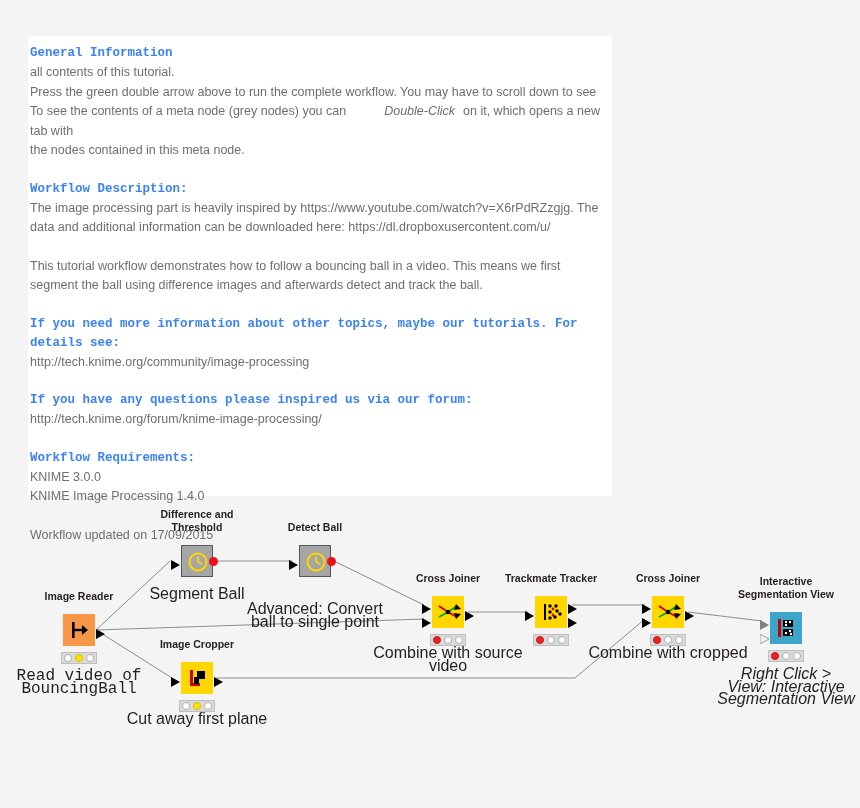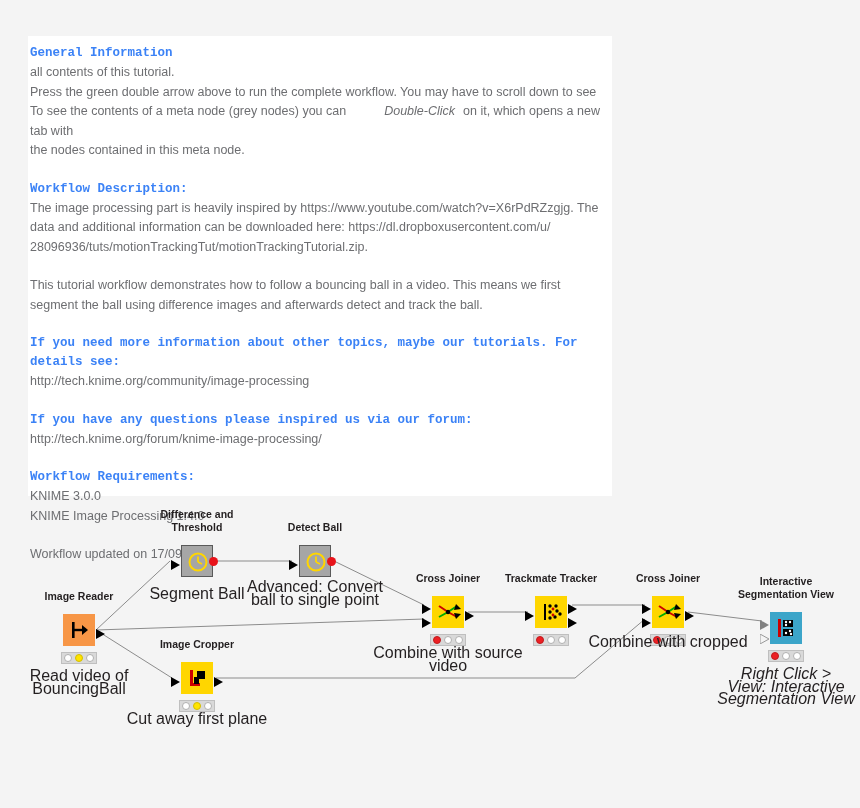--- a/index.html
+++ b/index.html
@@ -118,21 +118,20 @@
   <div class="inner" id="annotation-body">
       <p class="head">General Information</p>
       <p class="body-txt">all contents of this tutorial.</p>
       <p class="body-txt">Press the green double arrow above to run the complete workflow. You may have to scroll down to see</p>
       <p class="body-txt"><span>To see the contents of a meta node (grey nodes) you can</span><span class="gapL"></span><span class="ital">Double-Click</span><span class="gapS"></span><span>on it, which opens a new tab with</span></p>
       <p class="body-txt">the nodes contained in this meta node.</p>
       <div class="spacer"></div>
       <p class="head">Workflow Description:</p>
       <p class="body-txt">The image processing part is heavily inspired by https://www.youtube.com/watch?v=X6rPdRZzgjg. The</p>
       <p class="body-txt">data and additional information can be downloaded here: https://dl.dropboxusercontent.com/u/</p>
-      <p class="body-txt">28096936/tuts/motionTrackingTut/motionTrackingTutorial.zip.</p>
       <div class="spacer"></div>
       <p class="body-txt">This tutorial workflow demonstrates how to follow a bouncing ball in a video. This means we first</p>
       <p class="body-txt">segment the ball using difference images and afterwards detect and track the ball.</p>
       <div class="spacer"></div>
       <p class="head">If you need more information about other topics, maybe our tutorials. For details see:</p>
       <p class="body-txt">http://tech.knime.org/community/image-processing</p>
       <div class="spacer"></div>
       <p class="head">If you have any questions please inspired us via our forum:</p>
       <p class="body-txt">http://tech.knime.org/forum/knime-image-processing/</p>
       <div class="spacer"></div>
@@ -176,21 +175,21 @@
             <polygon points="19,11 25,16 19,21" fill="#000"></polygon>
           </svg></div>
         <div class="port" style="top: -5px; left: 17px;"><svg width="10" height="10" viewBox="0 0 10 10">
             <polygon points="0,0 9,5 0,10" fill="#000" stroke="none" stroke-width="1"></polygon>
           </svg></div>
         <div class="status">
           <div class="lamp"></div>
           <div class="lamp yellow"></div>
           <div class="lamp"></div>
         </div>
-        <div class="node-sub" style="top: 40px;">
+        <div class="node-sub" style="top: 40px; font-family: Liberation Mono, monospace;">
           <div>Read video of</div>
           <div>BouncingBall</div>
         </div>
       </div>
       <div class="node" style="left: 197px; top: 61px;">
         <div class="node-label" style="top: -53px;">
           <div>Difference and</div>
           <div>Threshold</div>
         </div>
         <div class="box grey"><svg width="32" height="32" viewBox="0 0 32 32">
@@ -212,21 +211,21 @@
         </div>
         <div class="box grey"><svg width="32" height="32" viewBox="0 0 32 32">
             <circle cx="16" cy="16" r="8.5" fill="none" stroke="#ffd600" stroke-width="2"></circle>
             <line x1="16" y1="16" x2="16" y2="10.5" stroke="#ffd600" stroke-width="1.8"></line>
             <line x1="16" y1="16" x2="20" y2="18" stroke="#ffd600" stroke-width="1.8"></line>
           </svg></div>
         <div class="port" style="top: -5px; left: -26px;"><svg width="10" height="10" viewBox="0 0 10 10">
             <polygon points="0,0 9,5 0,10" fill="#000" stroke="none" stroke-width="1"></polygon>
           </svg></div>
         <div class="port" style="top: -4px; left: 12px; width: 9px; height: 9px; border-radius: 50%; background: rgb(232, 19, 26);"></div>
-        <div class="node-sub" style="top: 20px;">
+        <div class="node-sub" style="top: 42px;">
           <div>Advanced: Convert</div>
           <div>ball to single point</div>
         </div>
       </div>
       <div class="node" style="left: 448px; top: 112px;">
         <div class="node-label" style="top: -40px;">
           <div>Cross Joiner</div>
         </div>
         <div class="box yellow"><svg width="32" height="32" viewBox="0 0 32 32">
             <path d="M7 10 L16 16 L25 21" stroke="#c00" fill="none" stroke-width="2"></path>
@@ -303,21 +302,21 @@
             <polygon points="0,0 9,5 0,10" fill="#000" stroke="none" stroke-width="1"></polygon>
           </svg></div>
         <div class="port" style="top: -5px; left: 17px;"><svg width="10" height="10" viewBox="0 0 10 10">
             <polygon points="0,0 9,5 0,10" fill="#000" stroke="none" stroke-width="1"></polygon>
           </svg></div>
         <div class="status">
           <div class="lamp red"></div>
           <div class="lamp"></div>
           <div class="lamp"></div>
         </div>
-        <div class="node-sub" style="top: 24px;">
+        <div class="node-sub" style="top: 35px;">
           <div>Combine with cropped</div>
         </div>
       </div>
       <div class="node" style="left: 786px; top: 128px;">
         <div class="node-label" style="top: -53px;">
           <div>Interactive</div>
           <div>Segmentation View</div>
         </div>
         <div class="box teal"><svg width="32" height="32" viewBox="0 0 32 32">
             <rect x="8" y="7" width="3" height="18" fill="#c00"></rect>

